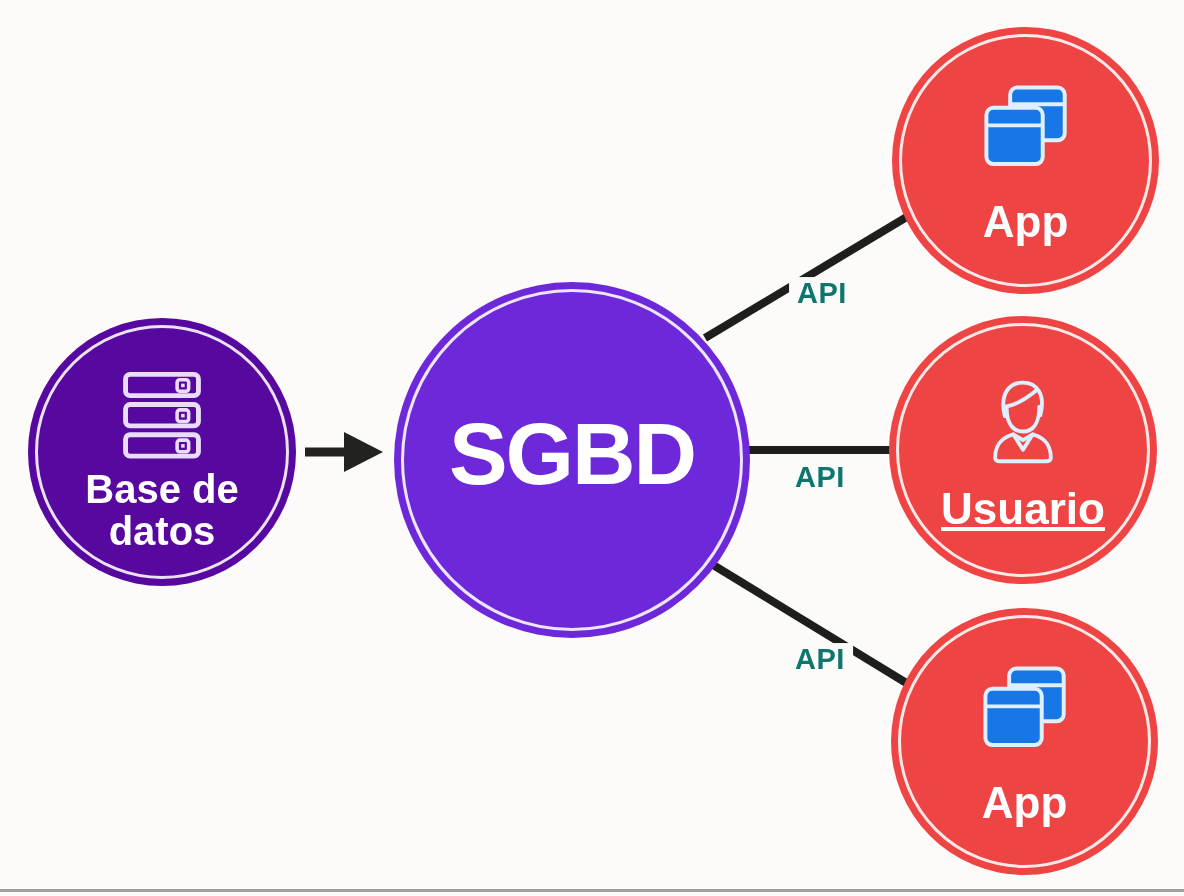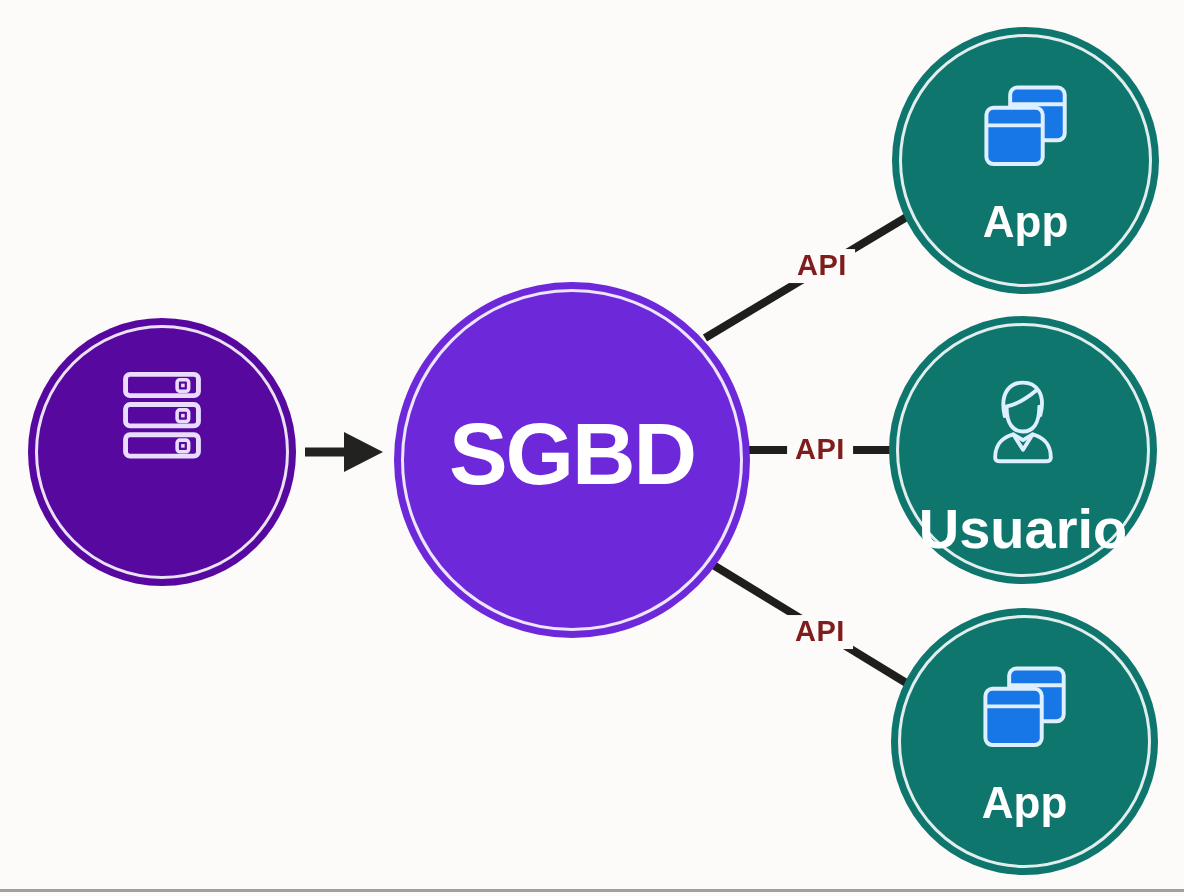--- a/index.html
+++ b/index.html
@@ -31,21 +31,21 @@
     pointer-events: none;
   }
   .node-database {
     left: 28px; top: 318px; width: 268px; height: 268px;
     background: #56089f;
   }
   .node-sgbd {
     left: 394px; top: 282px; width: 356px; height: 356px;
     background: #6d28d9;
   }
-  .node-client { background: #0f766e; }
+  .node-client { background: #ef4444; }
   .node-app-top    { left: 892px; top: 27px;  width: 267px; height: 267px; }
   .node-usuario    { left: 889px; top: 316px; width: 268px; height: 268px; }
   .node-app-bottom { left: 891px; top: 608px; width: 267px; height: 267px; }
 
   .node .icon {
     position: absolute; left: 50%; transform: translateX(-50%);
   }
   .node-database .icon { top: 52px; }
   .node-app-top .icon, .node-app-bottom .icon { top: 56px; }
   .node-usuario .icon { top: 56px; }
@@ -61,34 +61,35 @@
     padding: 0 38px; box-sizing: border-box;
   }
   .node-sgbd .node-label {
     top: 50%; transform: translateY(-56%);
     font-size: 88px; letter-spacing: -2px;
   }
   .node-app-top .node-label, .node-app-bottom .node-label {
     top: 170px; font-size: 44px;
   }
   .node-usuario .node-label {
-    top: 180px; font-size: 56px;
+    top: 168px; font-size: 44px; text-decoration: underline;
   }
 
   .api-label {
     position: absolute;
     transform: translate(-50%, -50%);
     z-index: 2;
     background: #fcfbfa;
-    color: #7f1d1d;
+    color: #0f766e;
     font-weight: bold;
     font-size: 29px;
     letter-spacing: 0.5px;
     padding: 1px 8px;
     line-height: 1.1;
+    margin-top: 28px;
   }
   .api-top    { left: 822px; top: 266px; }
   .api-middle { left: 820px; top: 450px; }
   .api-bottom { left: 820px; top: 632px; }
 
   .bottom-edge-line {
     position: absolute;
     left: 0; top: 889px; width: 100%; height: 3px;
     background: rgba(70,70,64,0.5);
     z-index: 1;
@@ -130,20 +131,21 @@
           <rect x="62" y="44" width="13" height="13" rx="3"></rect>
           <rect x="62" y="78" width="13" height="13" rx="3"></rect>
         </g>
         <g fill="#e9dcfc">
           <rect x="66.5" y="14.5" width="4" height="4"></rect>
           <rect x="66.5" y="48.5" width="4" height="4"></rect>
           <rect x="66.5" y="82.5" width="4" height="4"></rect>
         </g>
       </svg>
     </span>
+    <div class="node-label">Base de datos</div>
   </div>
 
   <div class="node node-sgbd">
     <div class="node-label">SGBD</div>
   </div>
 
   <div class="node node-client node-app-top">
     <span class="icon">
       <svg width="88" height="90" viewBox="0 0 100 102" fill="none">
         <g stroke="#def0ff" stroke-width="4.5" stroke-linejoin="round">

